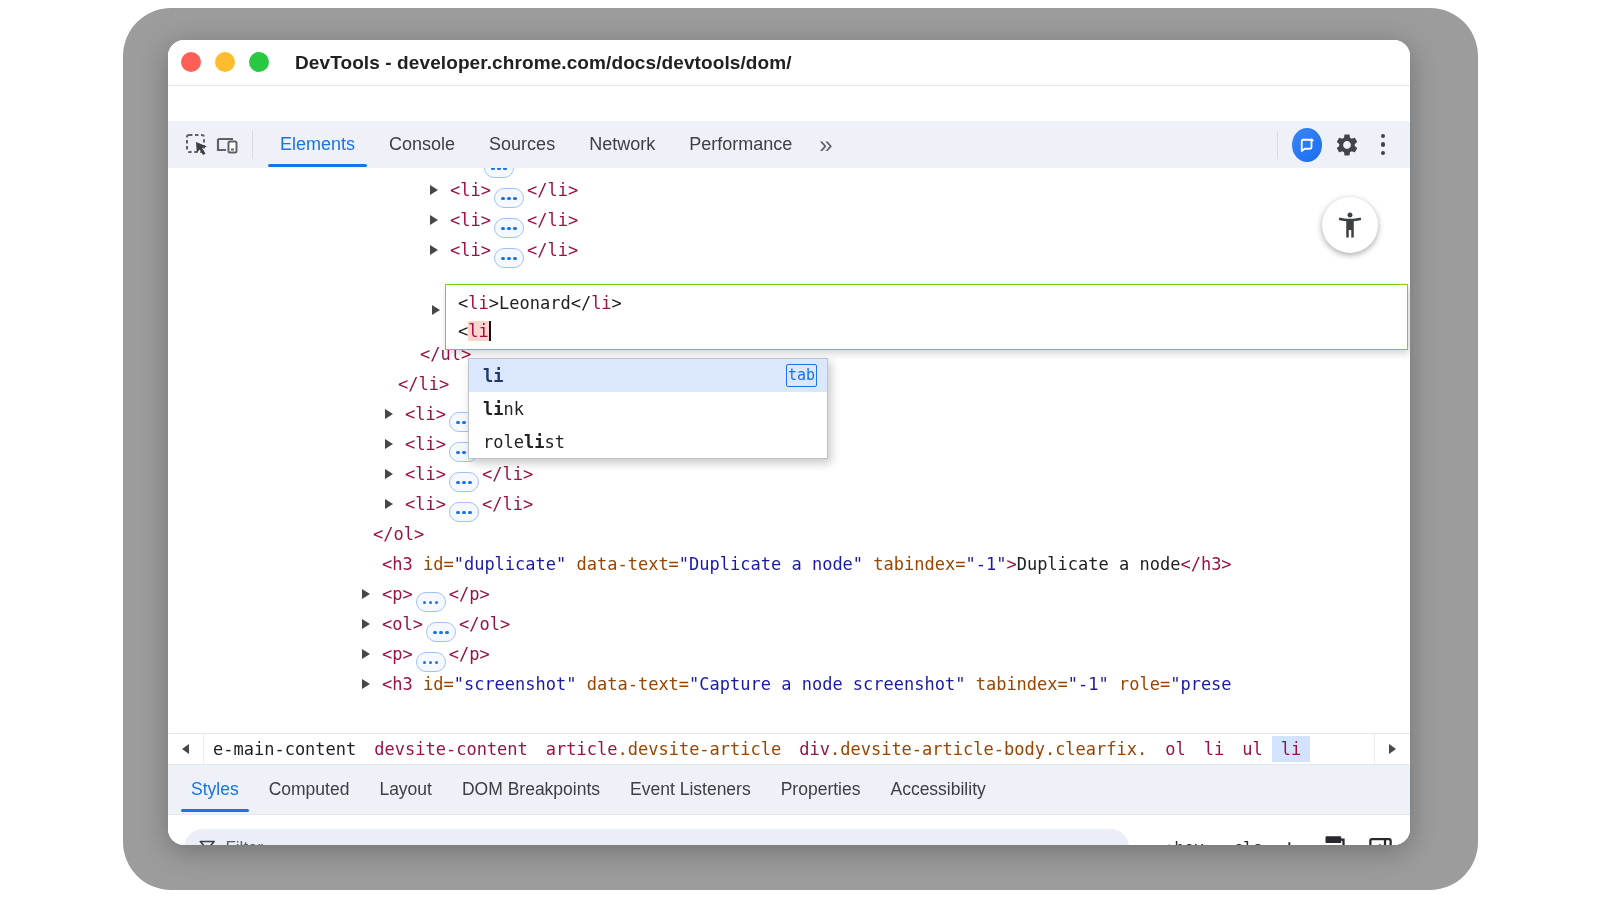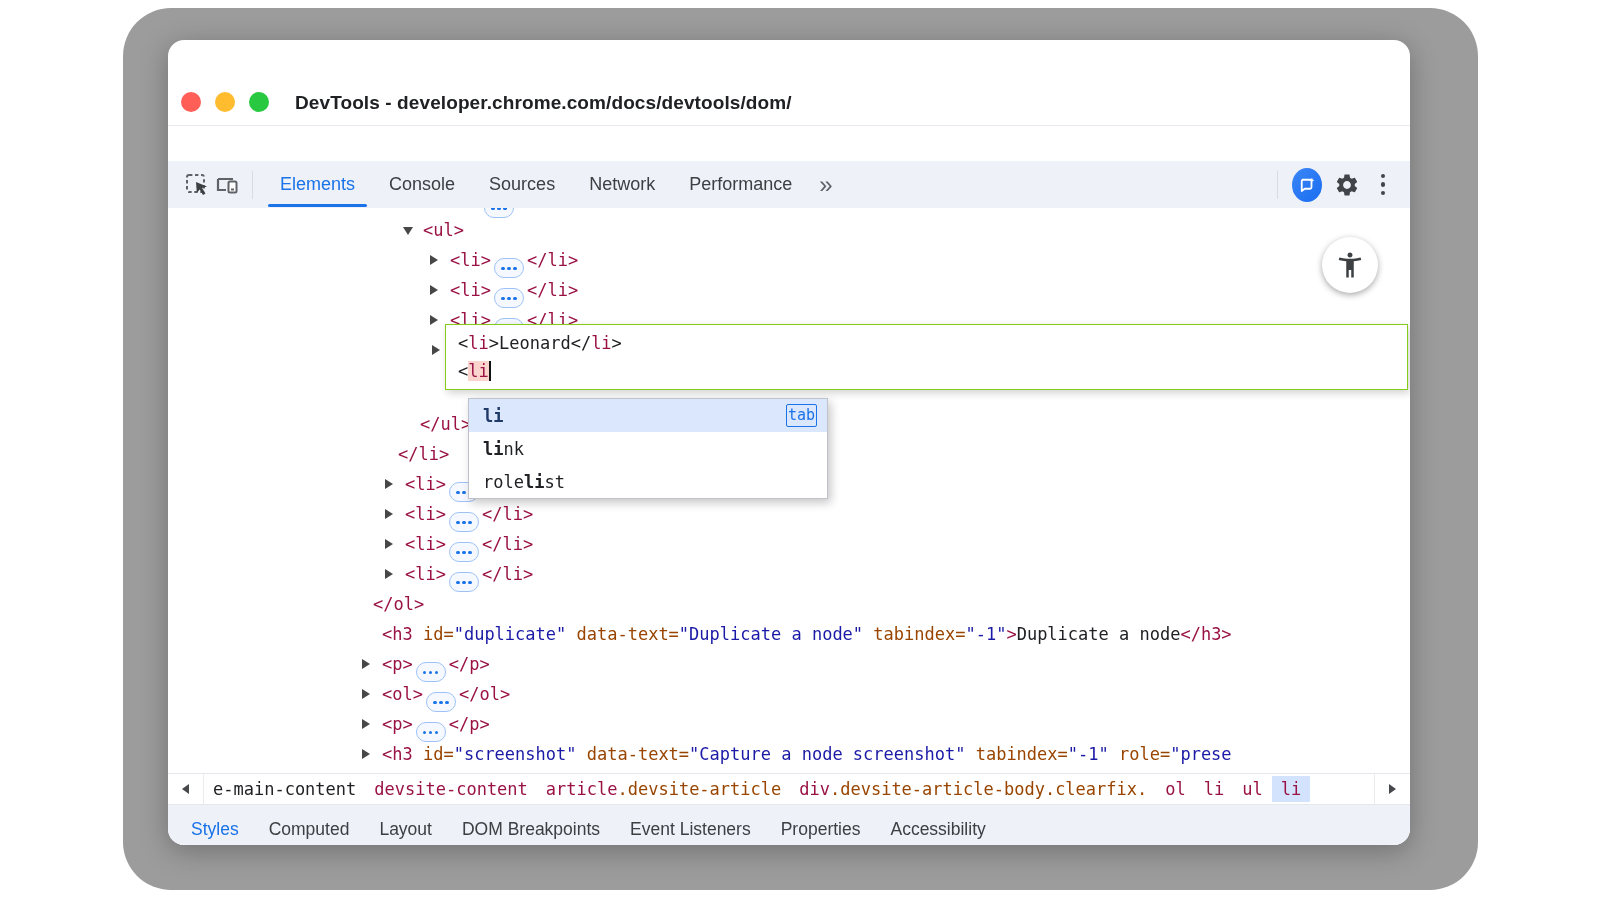--- a/index.html
+++ b/index.html
@@ -7,21 +7,21 @@
     --ink:#202124; --ui:#3c4043; --panelbg:#eef1f8; --border:#dde1e8;
     --mono:"DejaVu Sans Mono", monospace;
     --sans:"Liberation Sans", sans-serif;
   }
   *{box-sizing:border-box; margin:0; padding:0;}
   html,body{width:1600px;height:908px;background:#fff;font-family:var(--sans);}
   .stage{position:relative;width:1600px;height:908px;overflow:hidden;}
   .backdrop{position:absolute;left:123px;top:8px;width:1355px;height:882px;background:#9c9c9c;border-radius:48px;}
   .window{position:absolute;left:168px;top:40px;width:1242px;height:805px;background:#fff;border-radius:16px;overflow:hidden;box-shadow:0 6px 28px rgba(0,0,0,.28);}
   
-  .titlebar{position:relative;height:46px;background:#fff;border-bottom:1px solid #e6e9ef;display:flex;align-items:center;margin-top:40px;}
+  .titlebar{position:relative;height:46px;background:#fff;border-bottom:1px solid #e6e9ef;display:flex;align-items:center;}
   .tl{width:20px;height:20px;border-radius:50%;position:absolute;top:12px;}
   .tl.red{left:13px;background:#ff5f57;}
   .tl.yellow{left:47px;background:#febc2e;}
   .tl.green{left:81px;background:#28c840;}
   .title{margin-left:127px;font-size:19px;font-weight:bold;color:#202124;letter-spacing:.1px;}
   
   .toolbar{height:47px;background:var(--panelbg);display:flex;align-items:center;padding:0 12px 0 14px;position:relative;margin-top:35px;}
   .icon-btn{width:30px;height:30px;display:flex;align-items:center;justify-content:center;cursor:pointer;flex:0 0 auto;}
   .vsep{width:1px;height:28px;background:#d7dbe4;margin:0 10px;flex:0 0 auto;}
   .tabs{display:flex;align-items:stretch;height:100%;}
@@ -148,21 +148,20 @@
             <i></i>
             <i></i>
             <i></i>
           </div>
       </div>
     </div>
 
     <div class="tree">
       <div class="tree-rows">
           <div class="trow sliver" style="padding-left: 272px;"><span class="tk-tag">&lt;li&gt;</span><span class="pill"><i></i><i></i><i></i></span><span class="tk-tag">&lt;/li&gt;</span></div>
-          <div class="trow" style="padding-left: 255px;"><span class="arr down" style="left: 235px;"></span><span class="tk-tag">&lt;ul&gt;</span></div>
           <div class="trow" style="padding-left: 282px;"><span class="arr right" style="left: 262px;"></span><span class="tk-tag">&lt;li&gt;</span><span class="pill"><i></i><i></i><i></i></span><span class="tk-tag">&lt;/li&gt;</span></div>
           <div class="trow" style="padding-left: 282px;"><span class="arr right" style="left: 262px;"></span><span class="tk-tag">&lt;li&gt;</span><span class="pill"><i></i><i></i><i></i></span><span class="tk-tag">&lt;/li&gt;</span></div>
           <div class="trow" style="padding-left: 282px;"><span class="arr right" style="left: 262px;"></span><span class="tk-tag">&lt;li&gt;</span><span class="pill"><i></i><i></i><i></i></span><span class="tk-tag">&lt;/li&gt;</span></div>
           <div class="spacer" style="height: 74px;"></div>
           <div class="trow" style="padding-left: 252px;"><span class="tk-tag">&lt;/ul&gt;</span></div>
           <div class="trow" style="padding-left: 230px;"><span class="tk-tag">&lt;/li&gt;</span></div>
           <div class="trow" style="padding-left: 237px;"><span class="arr right" style="left: 217px;"></span><span class="tk-tag">&lt;li&gt;</span><span class="pill"><i></i><i></i><i></i></span><span class="tk-tag">&lt;/li&gt;</span></div>
           <div class="trow" style="padding-left: 237px;"><span class="arr right" style="left: 217px;"></span><span class="tk-tag">&lt;li&gt;</span><span class="pill"><i></i><i></i><i></i></span><span class="tk-tag">&lt;/li&gt;</span></div>
           <div class="trow" style="padding-left: 237px;"><span class="arr right" style="left: 217px;"></span><span class="tk-tag">&lt;li&gt;</span><span class="pill"><i></i><i></i><i></i></span><span class="tk-tag">&lt;/li&gt;</span></div>
           <div class="trow" style="padding-left: 237px;"><span class="arr right" style="left: 217px;"></span><span class="tk-tag">&lt;li&gt;</span><span class="pill"><i></i><i></i><i></i></span><span class="tk-tag">&lt;/li&gt;</span></div>

